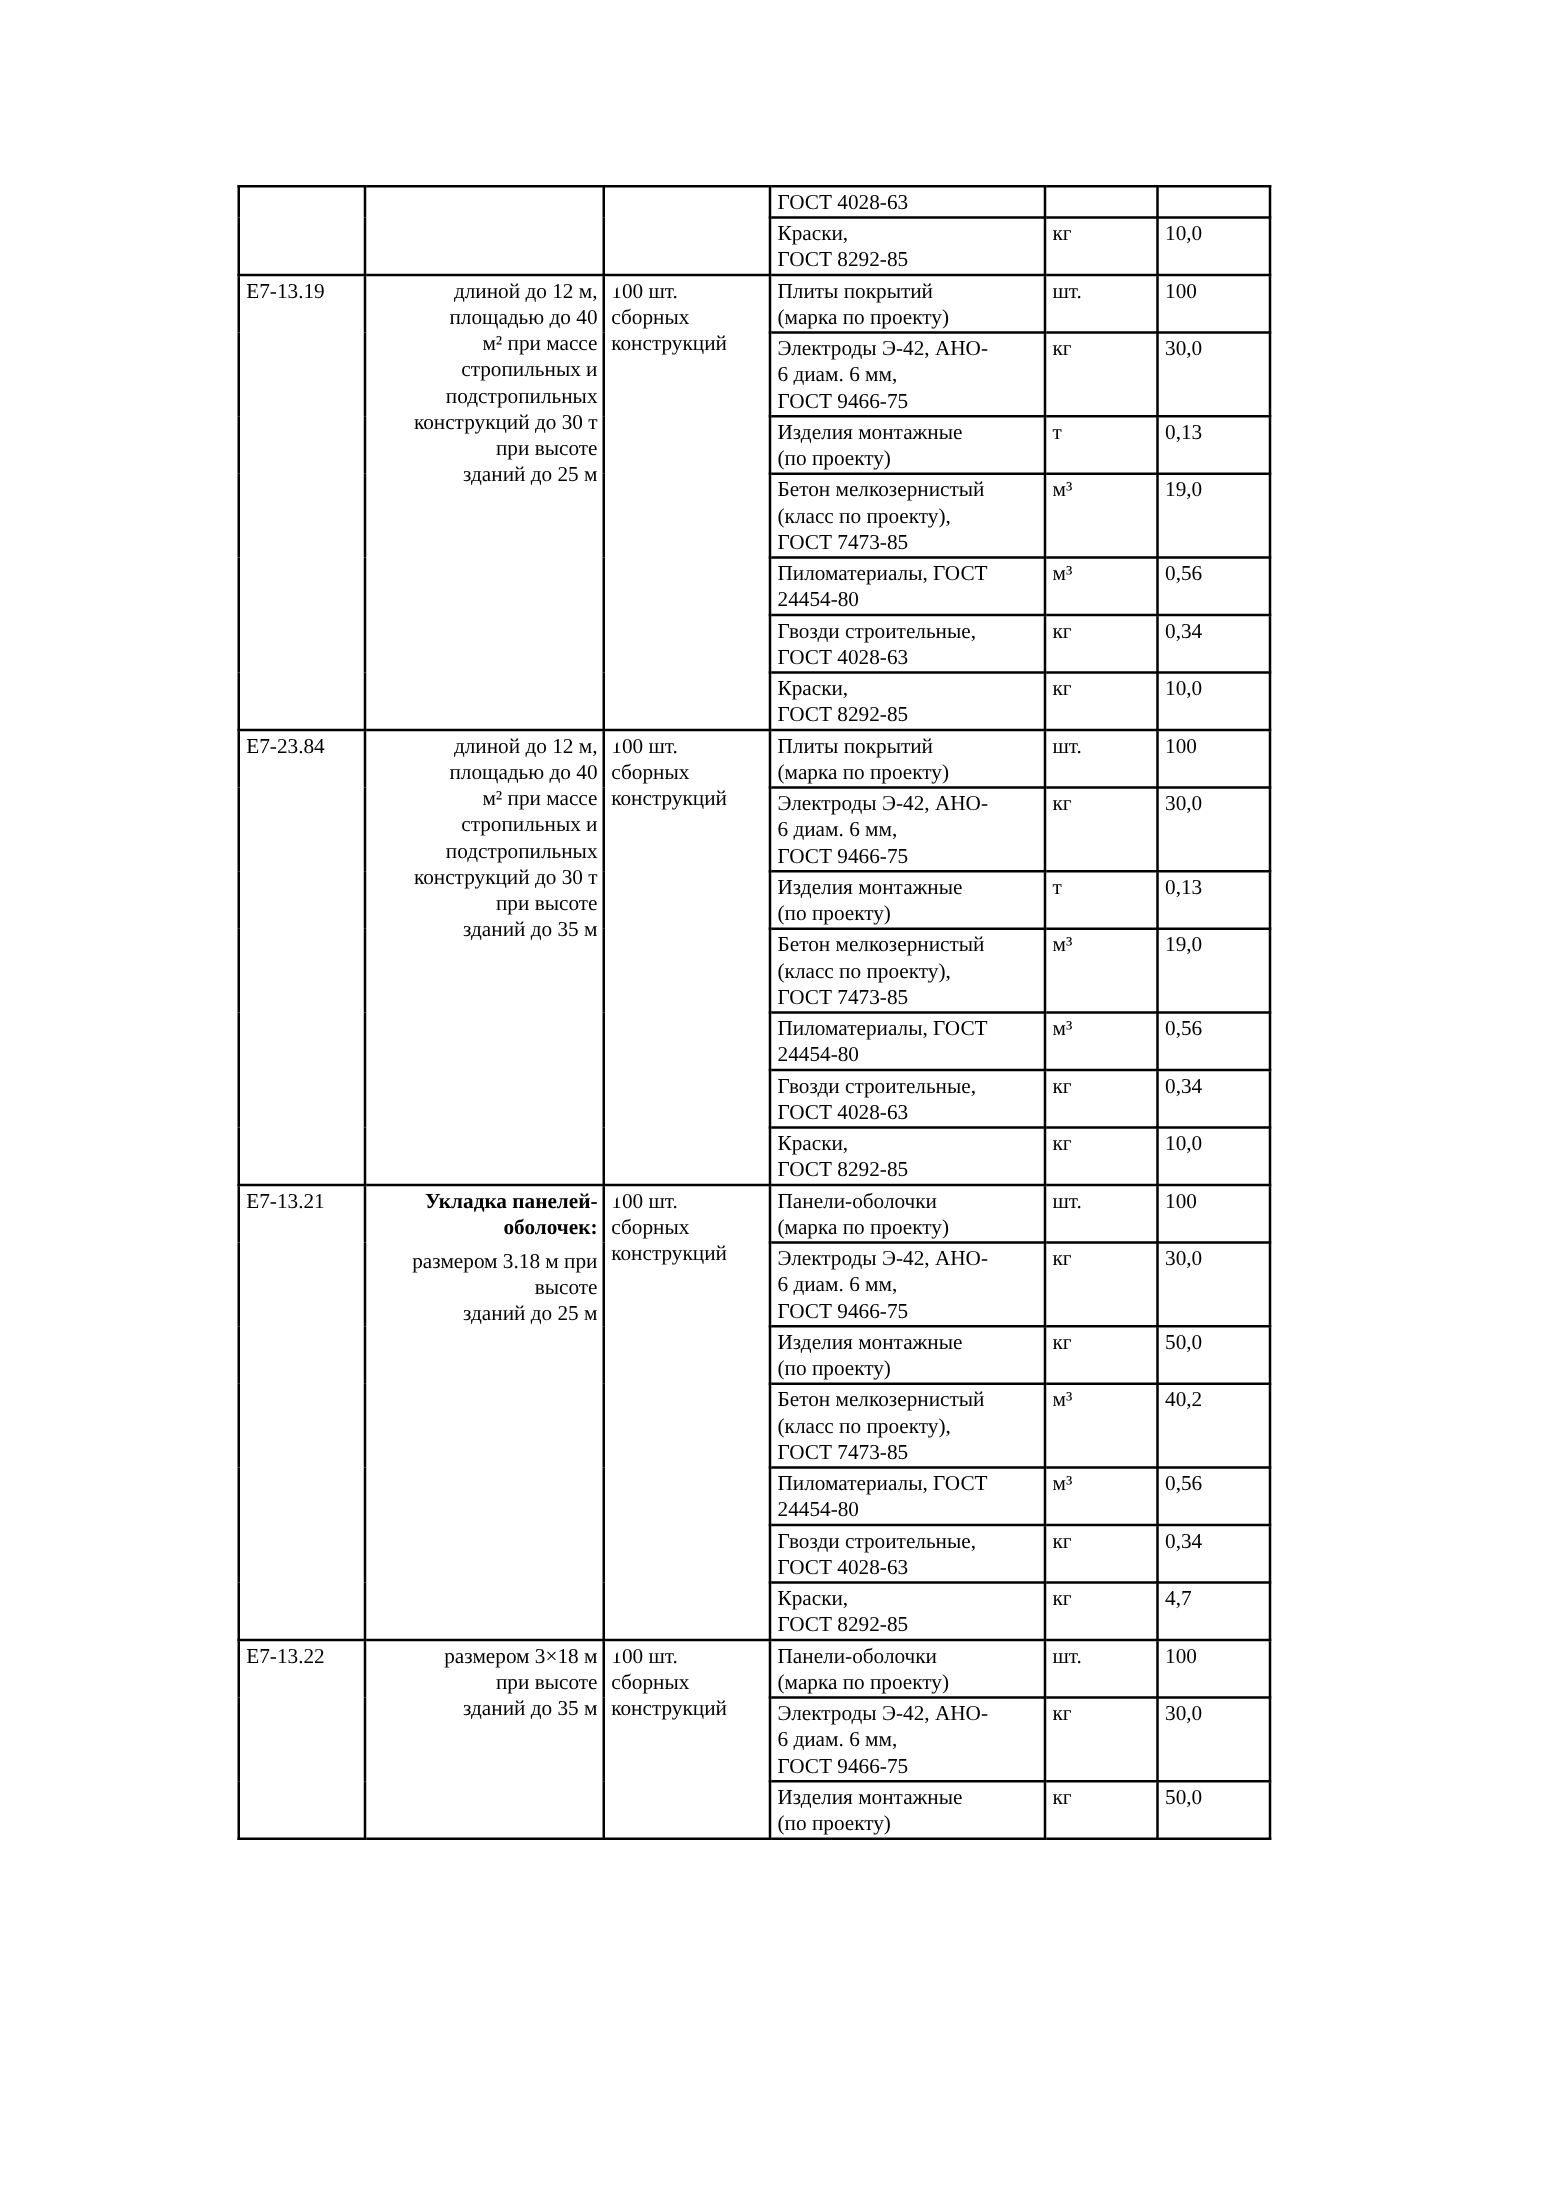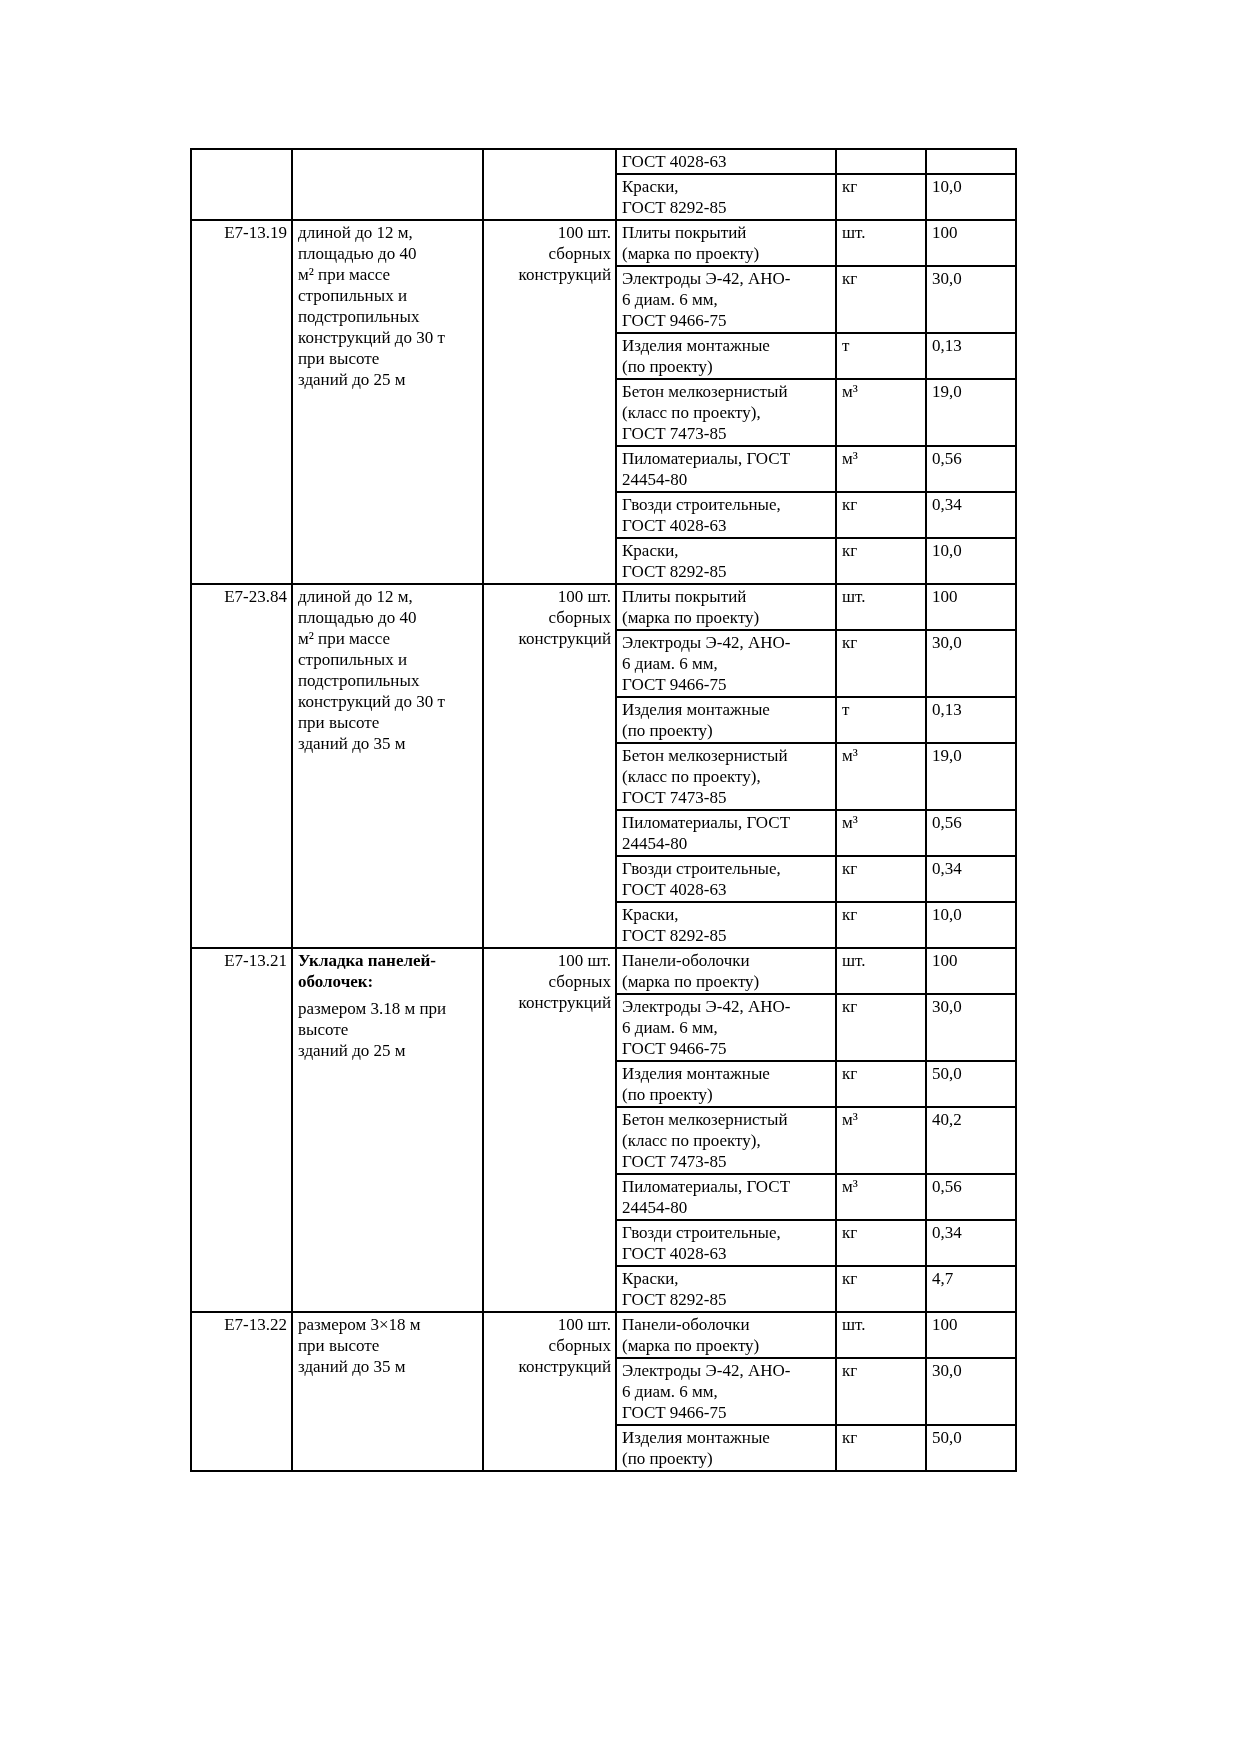--- a/index.html
+++ b/index.html
@@ -23,23 +23,23 @@
     line-height: 21px;
     color: #000000;
   }
   table.res td {
     border: 2px solid #000000;
     vertical-align: top;
     padding: 1px 4px 1px 5px;
     white-space: pre-line;
     overflow: hidden;
   }
-  td.c-code    { text-align: right; }
-  td.c-desc    { text-align: left; margin-top: 15px; }
-  td.c-measure { text-align: right; }
+  td.c-code    { text-align: left; }
+  td.c-desc    { text-align: right; margin-top: 15px; }
+  td.c-measure { text-align: left; border-radius: 31px; }
   td.c-mat     { text-align: left; }
   td.c-center  { text-align: left; }
   td.no-top    { border-top: none; }
   td.no-bottom { border-bottom: none; }
   td.offset    { padding-top: 50px; }
   .hdr { font-weight: bold; margin: 0 0 6px 0; white-space: pre-line; }
   .desctext { white-space: pre-line; }
 </style>
 </head>
 <body>

